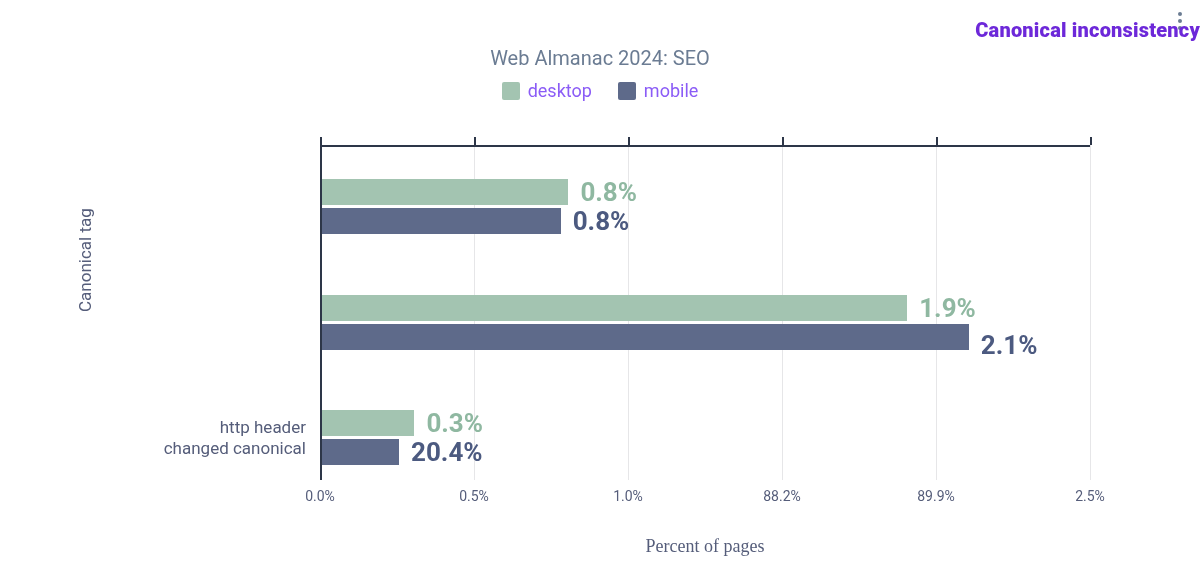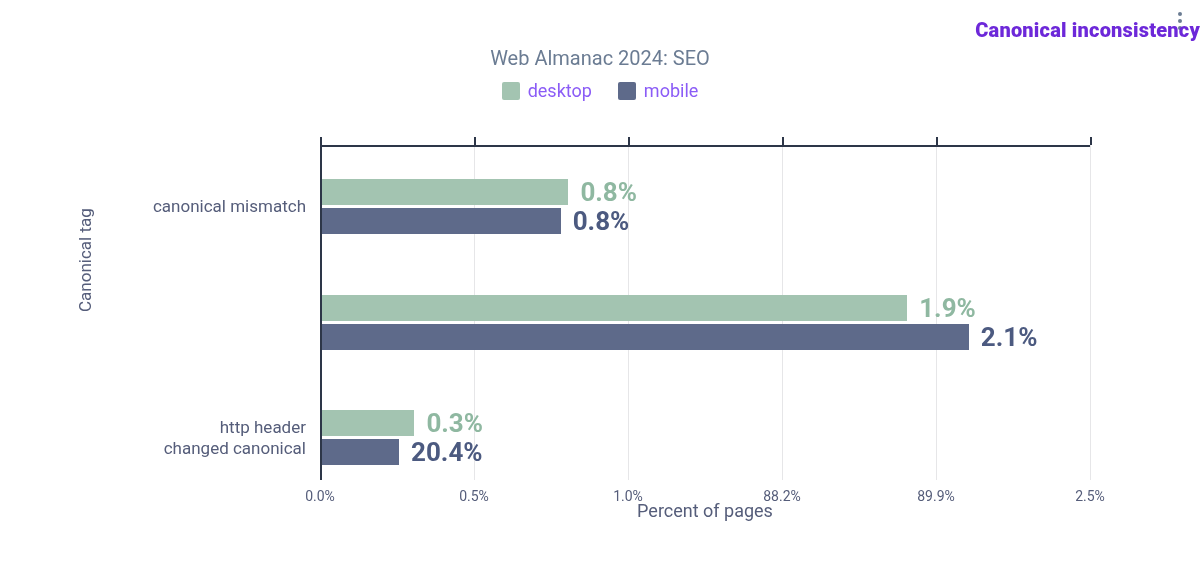--- a/index.html
+++ b/index.html
@@ -111,23 +111,24 @@
     font-size: 14px;
     color: #555d7a;
     transform: translateX(-50%);
     white-space: nowrap;
   }
   .xlabel {
     position: absolute;
     top: 100%;
     left: 50%;
     transform: translateX(-50%);
-    margin-top: 20px;
+    margin-top: 56px;
     font-size: 18px;
     color: #555d7a;
+    font-family: Liberation Serif, serif;
   }
   .ylabel {
     position: absolute;
     left: 75px;
     top: 312px;
     transform: rotate(-90deg);
     transform-origin: left top;
     font-size: 17px;
     color: #555d7a;
   }
@@ -204,32 +205,29 @@
 
     <div class="xtick-label" style="left:0">0.0%</div>
     <div class="xtick-label" style="left:20%">0.5%</div>
     <div class="xtick-label" style="left:40%">1.0%</div>
     <div class="xtick-label" style="left:60%">88.2%</div>
     <div class="xtick-label" style="left:80%">89.9%</div>
     <div class="xtick-label" style="left:100%">2.5%</div>
 
     <div class="xlabel">Percent of pages</div>
 
-    <div class="cat-label" style="top:62px">
-      <span>canonical mismatch</span>
-    </div>
     <div class="bar b-desktop" style="left:2px; top:34px; width:32%"></div>
     <div class="bar-label c-desktop" style="left:calc(32% + 14px); top:47px">0.8%</div>
     <div class="bar b-mobile" style="left:2px; top:63px; width:31%"></div>
     <div class="bar-label c-mobile" style="left:calc(31% + 14px); top:76px">0.8%</div>
 
     <div class="bar b-desktop" style="left:2px; top:150px; width:76%"></div>
     <div class="bar-label c-desktop" style="left:calc(76% + 14px); top:163px">1.9%</div>
     <div class="bar b-mobile" style="left:2px; top:179px; width:84%"></div>
-    <div class="bar-label c-mobile" style="left:calc(84% + 14px); top:192px">2.1%</div>
+    <div class="bar-label c-mobile" style="left:calc(84% + 14px); top:200px">2.1%</div>
 
     <div class="cat-label" style="top:293px">
       
       http header<br>changed canonical
     </div>
     <div class="bar b-desktop" style="left:2px; top:265px; width:12%"></div>
     <div class="bar-label c-desktop" style="left:calc(12% + 14px); top:278px">0.3%</div>
     <div class="bar b-mobile" style="left:2px; top:294px; width:10%"></div>
     <div class="bar-label c-mobile" style="left:calc(10% + 14px); top:307px">20.4%</div>
   </div>

